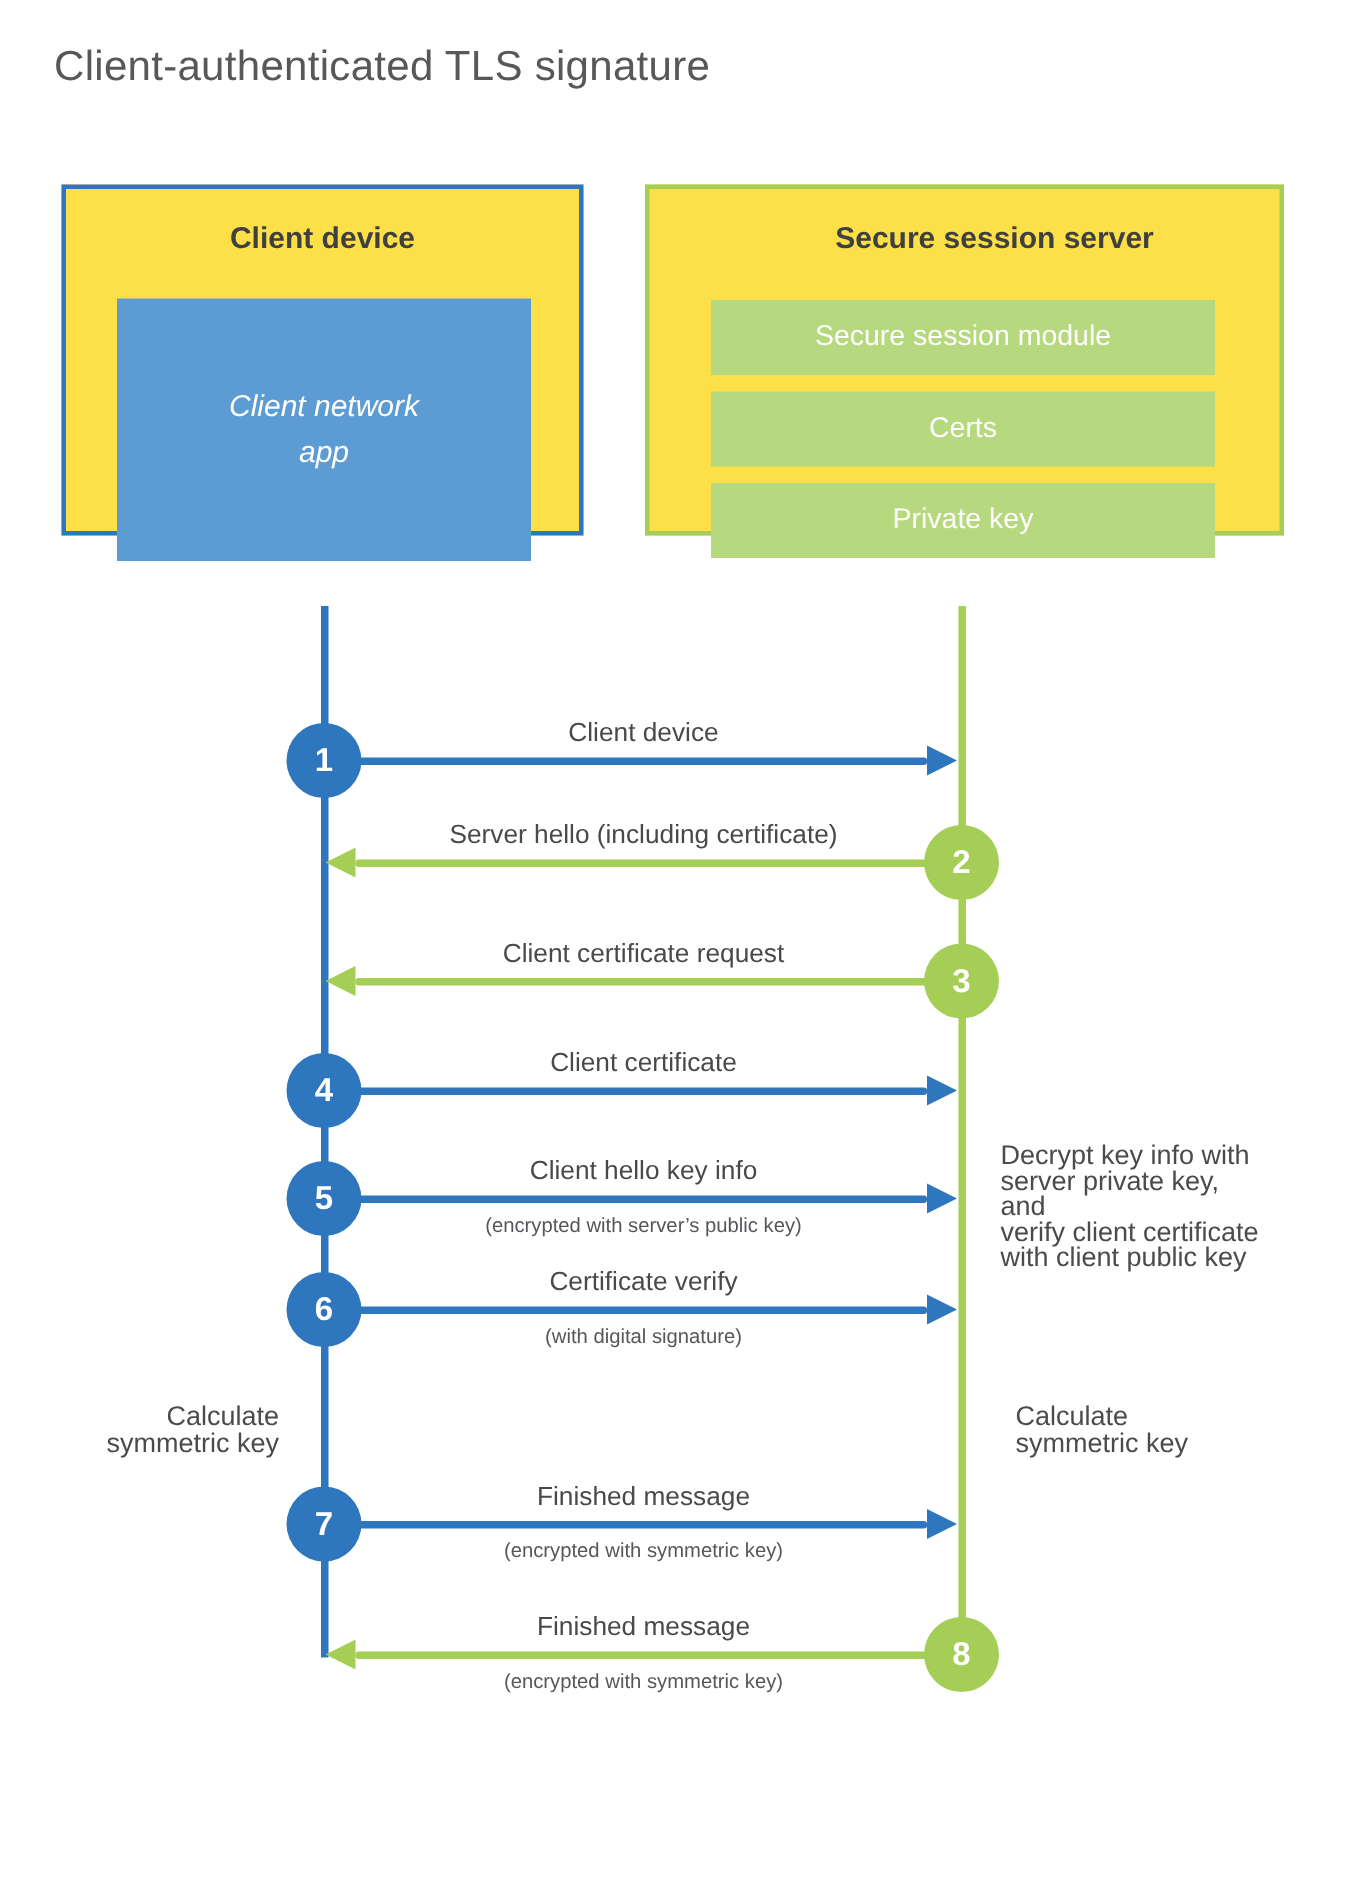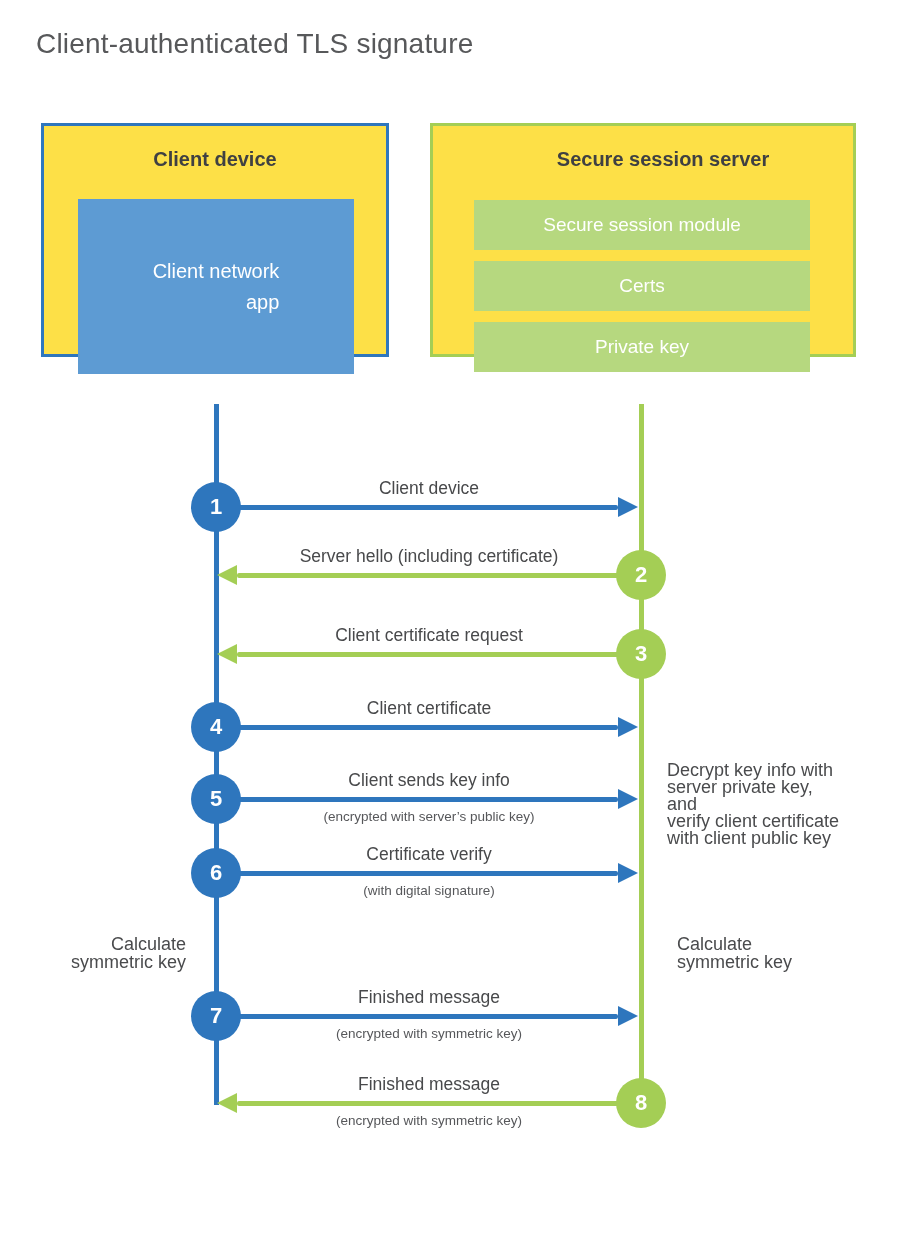--- a/index.html
+++ b/index.html
@@ -10,21 +10,21 @@
   .page-title{position:absolute;left:36px;top:28px;font-size:28px;font-weight:300;
               color:#57585a;letter-spacing:.2px;}
 
   
   .actor{position:absolute;top:123px;height:234px;box-sizing:border-box;background:#fde047;}
   .actor.client{left:41px;width:348px;border:3px solid var(--blue,#2e76bd);}
   .actor.server{left:430px;width:426px;border:3px solid var(--green,#a4ce55);padding-left:40px;}
   .actor-title{margin-top:22px;text-align:center;font-size:20px;font-weight:700;color:#3f4042;}
   .app-rect{position:absolute;left:34px;top:73px;width:276px;height:175px;
             background:var(--blue-fill,#5d9bd3);display:flex;align-items:center;justify-content:center;
-            color:#fff;font-size:20px;line-height:1.55;text-align:right;white-space:pre-line;}
+            color:#fff;font-size:20px;line-height:1.55;text-align:center;white-space:pre-line;font-style:italic;}
   .modules{position:absolute;left:41px;top:74px;width:336px;}
   .bar{height:50px;margin-bottom:11px;background:var(--green-fill,#b6d87f);
        display:flex;align-items:center;justify-content:center;color:#fff;font-size:19px;}
 
   
   .lifeline{position:absolute;top:404px;width:5px;}
   .lifeline.client{left:214px;height:701px;background:var(--blue,#2e76bd);}
   .lifeline.server{left:639px;height:701px;background:var(--green,#a4ce55);}
 
   
@@ -98,21 +98,21 @@
   </div>
 
   <div class="msg to-server" style="top:727px">
     <div class="label">Client certificate</div>
     <div class="line"></div>
     <div class="head"></div>
     <div class="circle">4</div>
   </div>
 
   <div class="msg to-server" style="top:799px">
-    <div class="label">Client sends key info</div>
+    <div class="label">Client hello key info</div>
     <div class="sublabel">(encrypted with server’s public key)</div>
     <div class="line"></div>
     <div class="head"></div>
     <div class="circle">5</div>
   </div>
 
   <div class="msg to-server" style="top:873px">
     <div class="label">Certificate verify</div>
     <div class="sublabel">(with digital signature)</div>
     <div class="line"></div>

